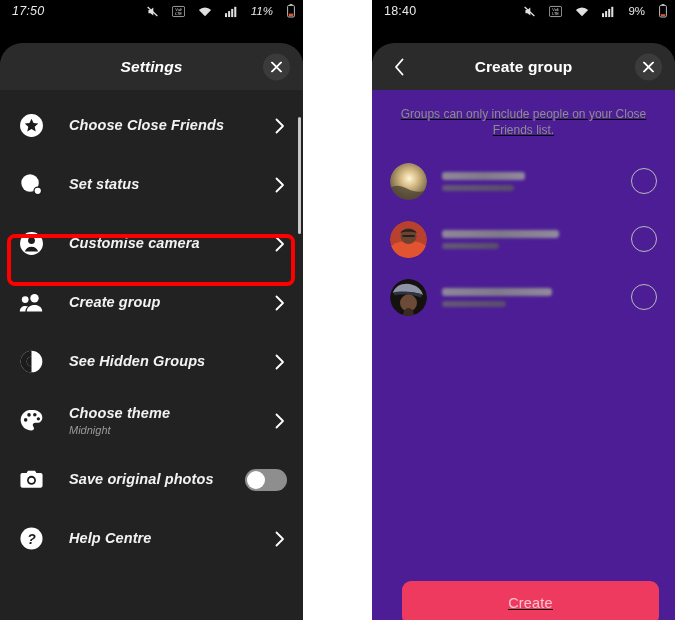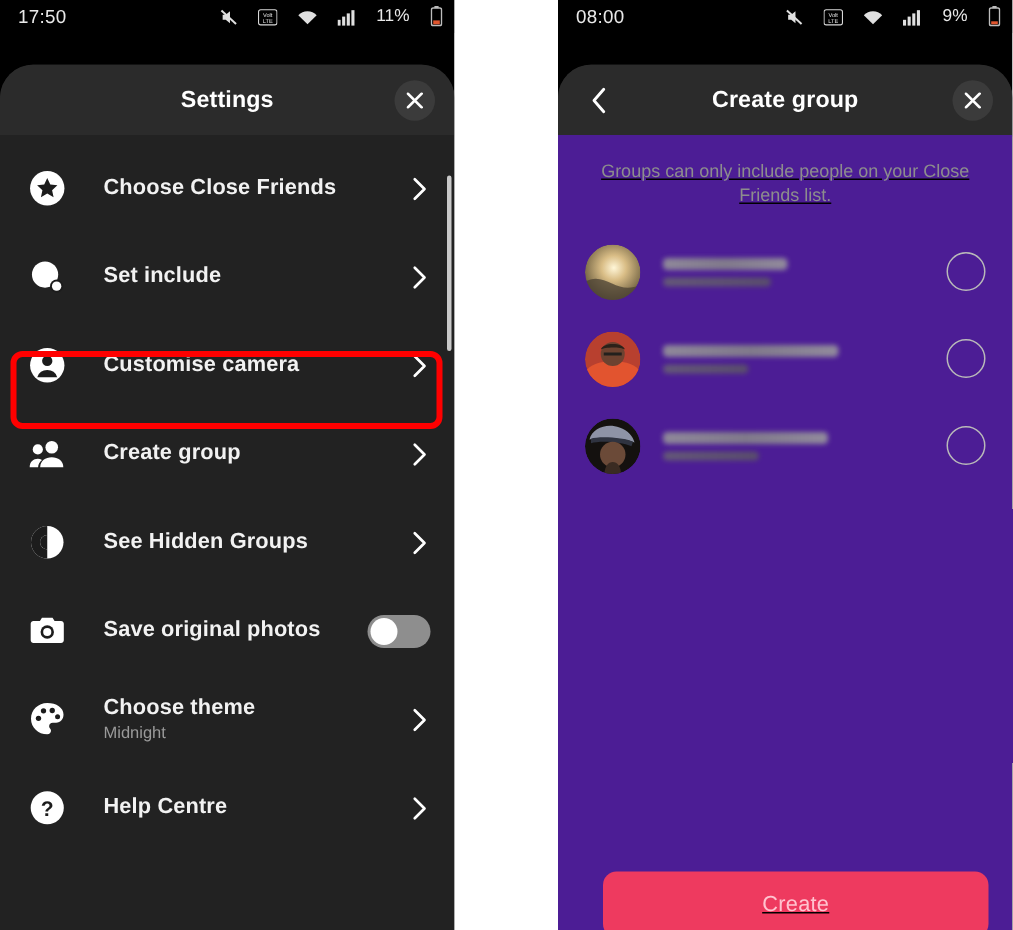--- a/index.html
+++ b/index.html
@@ -12,21 +12,21 @@
   }
   .stage{position:relative;width:675px;height:620px;}
 
   
   .phone{
     position:absolute;
     top:0;width:303px;height:620px;
     background:#000000;
     overflow:hidden;
   }
-  .phone.left{left:0;}
+  .phone.left{left:0;font-style:italic;}
   .phone.right{left:372px;}
 
   
   .statusbar{
     position:relative;
     height:22px;
     background:#000000;
     display:flex;
     align-items:center;
     justify-content:space-between;
@@ -354,21 +354,21 @@
 
           <div class="row">
             <span class="row-icon">
               <svg width="25" height="25" viewBox="0 0 24 24">
                 <circle cx="10.6" cy="10.6" r="8.4" fill="#ffffff"></circle>
                 <circle cx="18" cy="18" r="4.2" fill="#1c1c1c"></circle>
                 <circle cx="18" cy="18" r="3" fill="#ffffff"></circle>
               </svg>
             </span>
             <span class="row-label-wrap">
-              <span class="row-label">Set include</span>
+              <span class="row-label">Set status</span>
             </span>
             <span class="chev">
               <svg width="10" height="16" viewBox="0 0 10 16">
                   <path d="M1.5 1.5L8 8l-6.5 6.5" stroke="#ffffff" stroke-width="1.8" fill="none" stroke-linecap="round" stroke-linejoin="round"></path>
                 </svg>
             </span>
           </div>
 
           <div class="row">
             <span class="row-icon">
@@ -416,36 +416,20 @@
                 <path d="M12 7.4a4.6 4.6 0 0 0 0 9.2z" fill="#1c1c1c"></path>
               </svg>
             </span>
             <span class="row-label-wrap">
               <span class="row-label">See Hidden Groups</span>
             </span>
             <span class="chev">
               <svg width="10" height="16" viewBox="0 0 10 16">
                   <path d="M1.5 1.5L8 8l-6.5 6.5" stroke="#ffffff" stroke-width="1.8" fill="none" stroke-linecap="round" stroke-linejoin="round"></path>
                 </svg>
-            </span>
-          </div>
-
-          <div class="row">
-            <span class="row-icon">
-              <svg width="25" height="25" viewBox="0 0 24 24">
-                <path d="M8.6 3.6h6.8l1.3 2.1h4.1c1 0 1.8.8 1.8 1.8v10.6c0 1-.8 1.8-1.8 1.8H3.2c-1 0-1.8-.8-1.8-1.8V7.5c0-1 .8-1.8 1.8-1.8h4.1z" fill="#ffffff"></path>
-                <circle cx="12" cy="12.8" r="4.3" fill="#1c1c1c"></circle>
-                <circle cx="12" cy="12.8" r="2.6" fill="#ffffff"></circle>
-              </svg>
-            </span>
-            <span class="row-label-wrap">
-              <span class="row-label">Save original photos</span>
-            </span>
-            <span class="toggle">
-              <span class="knob"></span>
             </span>
           </div>
 
           <div class="row">
             <span class="row-icon">
               <svg width="25" height="25" viewBox="0 0 24 24">
                 <path d="M12 1.6C6.2 1.6 1.6 6 1.6 11.6c0 5.6 4.6 10 10.4 10 1.4 0 2.4-1 2.4-2.2 0-.6-.25-1.1-.6-1.5-.35-.4-.6-.9-.6-1.5 0-1.2 1-2.2 2.3-2.2h2.1c3 0 4.8-2.3 4.8-5.2 0-4.4-4.5-7.4-10.4-7.4z" fill="#ffffff"></path>
                 <circle cx="6.4" cy="11.4" r="1.7" fill="#1c1c1c"></circle>
                 <circle cx="9.6" cy="6.6" r="1.7" fill="#1c1c1c"></circle>
                 <circle cx="15.2" cy="6.4" r="1.7" fill="#1c1c1c"></circle>
@@ -456,20 +440,36 @@
               <span class="row-label">Choose theme</span>
               <span class="row-sub">Midnight</span>
             </span>
             <span class="chev">
               <svg width="10" height="16" viewBox="0 0 10 16">
                   <path d="M1.5 1.5L8 8l-6.5 6.5" stroke="#ffffff" stroke-width="1.8" fill="none" stroke-linecap="round" stroke-linejoin="round"></path>
                 </svg>
             </span>
           </div>
 
+          <div class="row">
+            <span class="row-icon">
+              <svg width="25" height="25" viewBox="0 0 24 24">
+                <path d="M8.6 3.6h6.8l1.3 2.1h4.1c1 0 1.8.8 1.8 1.8v10.6c0 1-.8 1.8-1.8 1.8H3.2c-1 0-1.8-.8-1.8-1.8V7.5c0-1 .8-1.8 1.8-1.8h4.1z" fill="#ffffff"></path>
+                <circle cx="12" cy="12.8" r="4.3" fill="#1c1c1c"></circle>
+                <circle cx="12" cy="12.8" r="2.6" fill="#ffffff"></circle>
+              </svg>
+            </span>
+            <span class="row-label-wrap">
+              <span class="row-label">Save original photos</span>
+            </span>
+            <span class="toggle">
+              <span class="knob"></span>
+            </span>
+          </div>
+
 
           <div class="row">
             <span class="row-icon">
               <svg width="25" height="25" viewBox="0 0 24 24">
                 <circle cx="12" cy="12" r="10.6" fill="#ffffff"></circle>
                 <text x="12" y="17.2" font-size="13.5" font-weight="bold" fill="#1c1c1c" text-anchor="middle" font-family="Liberation Sans, sans-serif">?</text>
               </svg>
             </span>
             <span class="row-label-wrap">
               <span class="row-label">Help Centre</span>
@@ -492,21 +492,21 @@
     </div>
 
     <div class="highlight-box" style="border-color: rgb(255, 0, 0);"></div>
   </div>
 
   <div class="white-gap"></div>
 
   <div class="phone right">
 
     <div class="statusbar">
-      <span class="clock">08:00</span>
+      <span class="clock">18:40</span>
       <span class="sb-icons">
         <svg width="13" height="13" viewBox="0 0 16 16">
           <path d="M3 6h2.5L9 3v10L5.5 10H3z" fill="#e0e0e0"></path>
           <path d="M2 2.5l12 11" stroke="#e0e0e0" stroke-width="1.6" fill="none"></path>
         </svg>
         <svg width="13" height="13" viewBox="0 0 18 16">
           <rect x="0.5" y="1" width="17" height="14" rx="2" stroke="#d8d8d8" stroke-width="1" fill="none"></rect>
           <text x="9" y="7.4" font-size="5.2" fill="#e0e0e0" text-anchor="middle" font-family="Liberation Sans, sans-serif">Volt</text>
           <text x="9" y="13" font-size="5.2" fill="#e0e0e0" text-anchor="middle" font-family="Liberation Sans, sans-serif">LTE</text>
         </svg>

